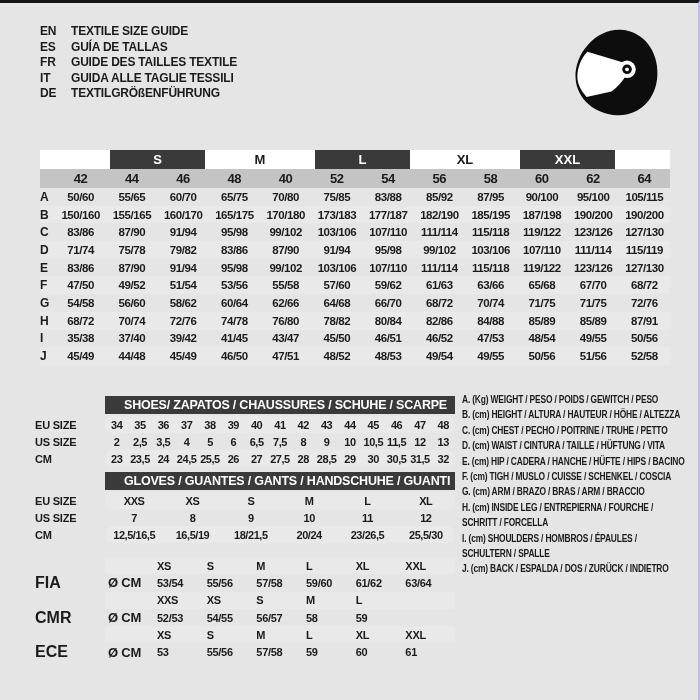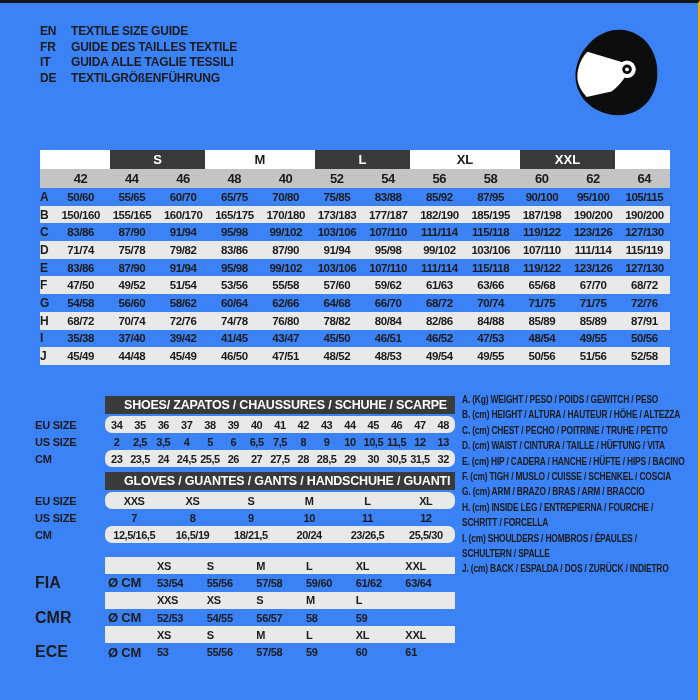--- a/index.html
+++ b/index.html
@@ -6,23 +6,23 @@
   html, body { width: 700px; height: 700px; }
   body {
     background: #ffffff;
     font-family: "Liberation Sans", sans-serif;
     font-weight: bold;
     color: #1b1b1b;
   }
   .page {
     position: relative; width: 700px; height: 700px;
     border-top: 3px solid #141414;
-    border-right: 2px solid #eab308;
+    border-right: 2px solid #c4b5fd;
     overflow: hidden;
-    background: #3b82f6;
+    background: #e5e5e5;
   }
 
   
   .lang-list { position: absolute; left: 40px; top: 21px; }
   .lang-row { display: flex; font-size: 12px; line-height: 15.5px; letter-spacing: -0.2px; }
   .lang-code { width: 31px; flex: 0 0 31px; }
 
   
   .helmet-wrap { position: absolute; left: 570px; top: 16px; width: 92px; height: 108px; }
 
@@ -71,20 +71,24 @@
 </style>
 </head>
 <body>
 
 <div class="page">
 
   <div class="lang-list">
       <div class="lang-row">
         <span class="lang-code">EN</span>
         <span>TEXTILE SIZE GUIDE</span>
+      </div>
+      <div class="lang-row">
+        <span class="lang-code">ES</span>
+        <span>GUÍA DE TALLAS</span>
       </div>
       <div class="lang-row">
         <span class="lang-code">FR</span>
         <span>GUIDE DES TAILLES TEXTILE</span>
       </div>
       <div class="lang-row">
         <span class="lang-code">IT</span>
         <span>GUIDA ALLE TAGLIE TESSILI</span>
       </div>
       <div class="lang-row">

